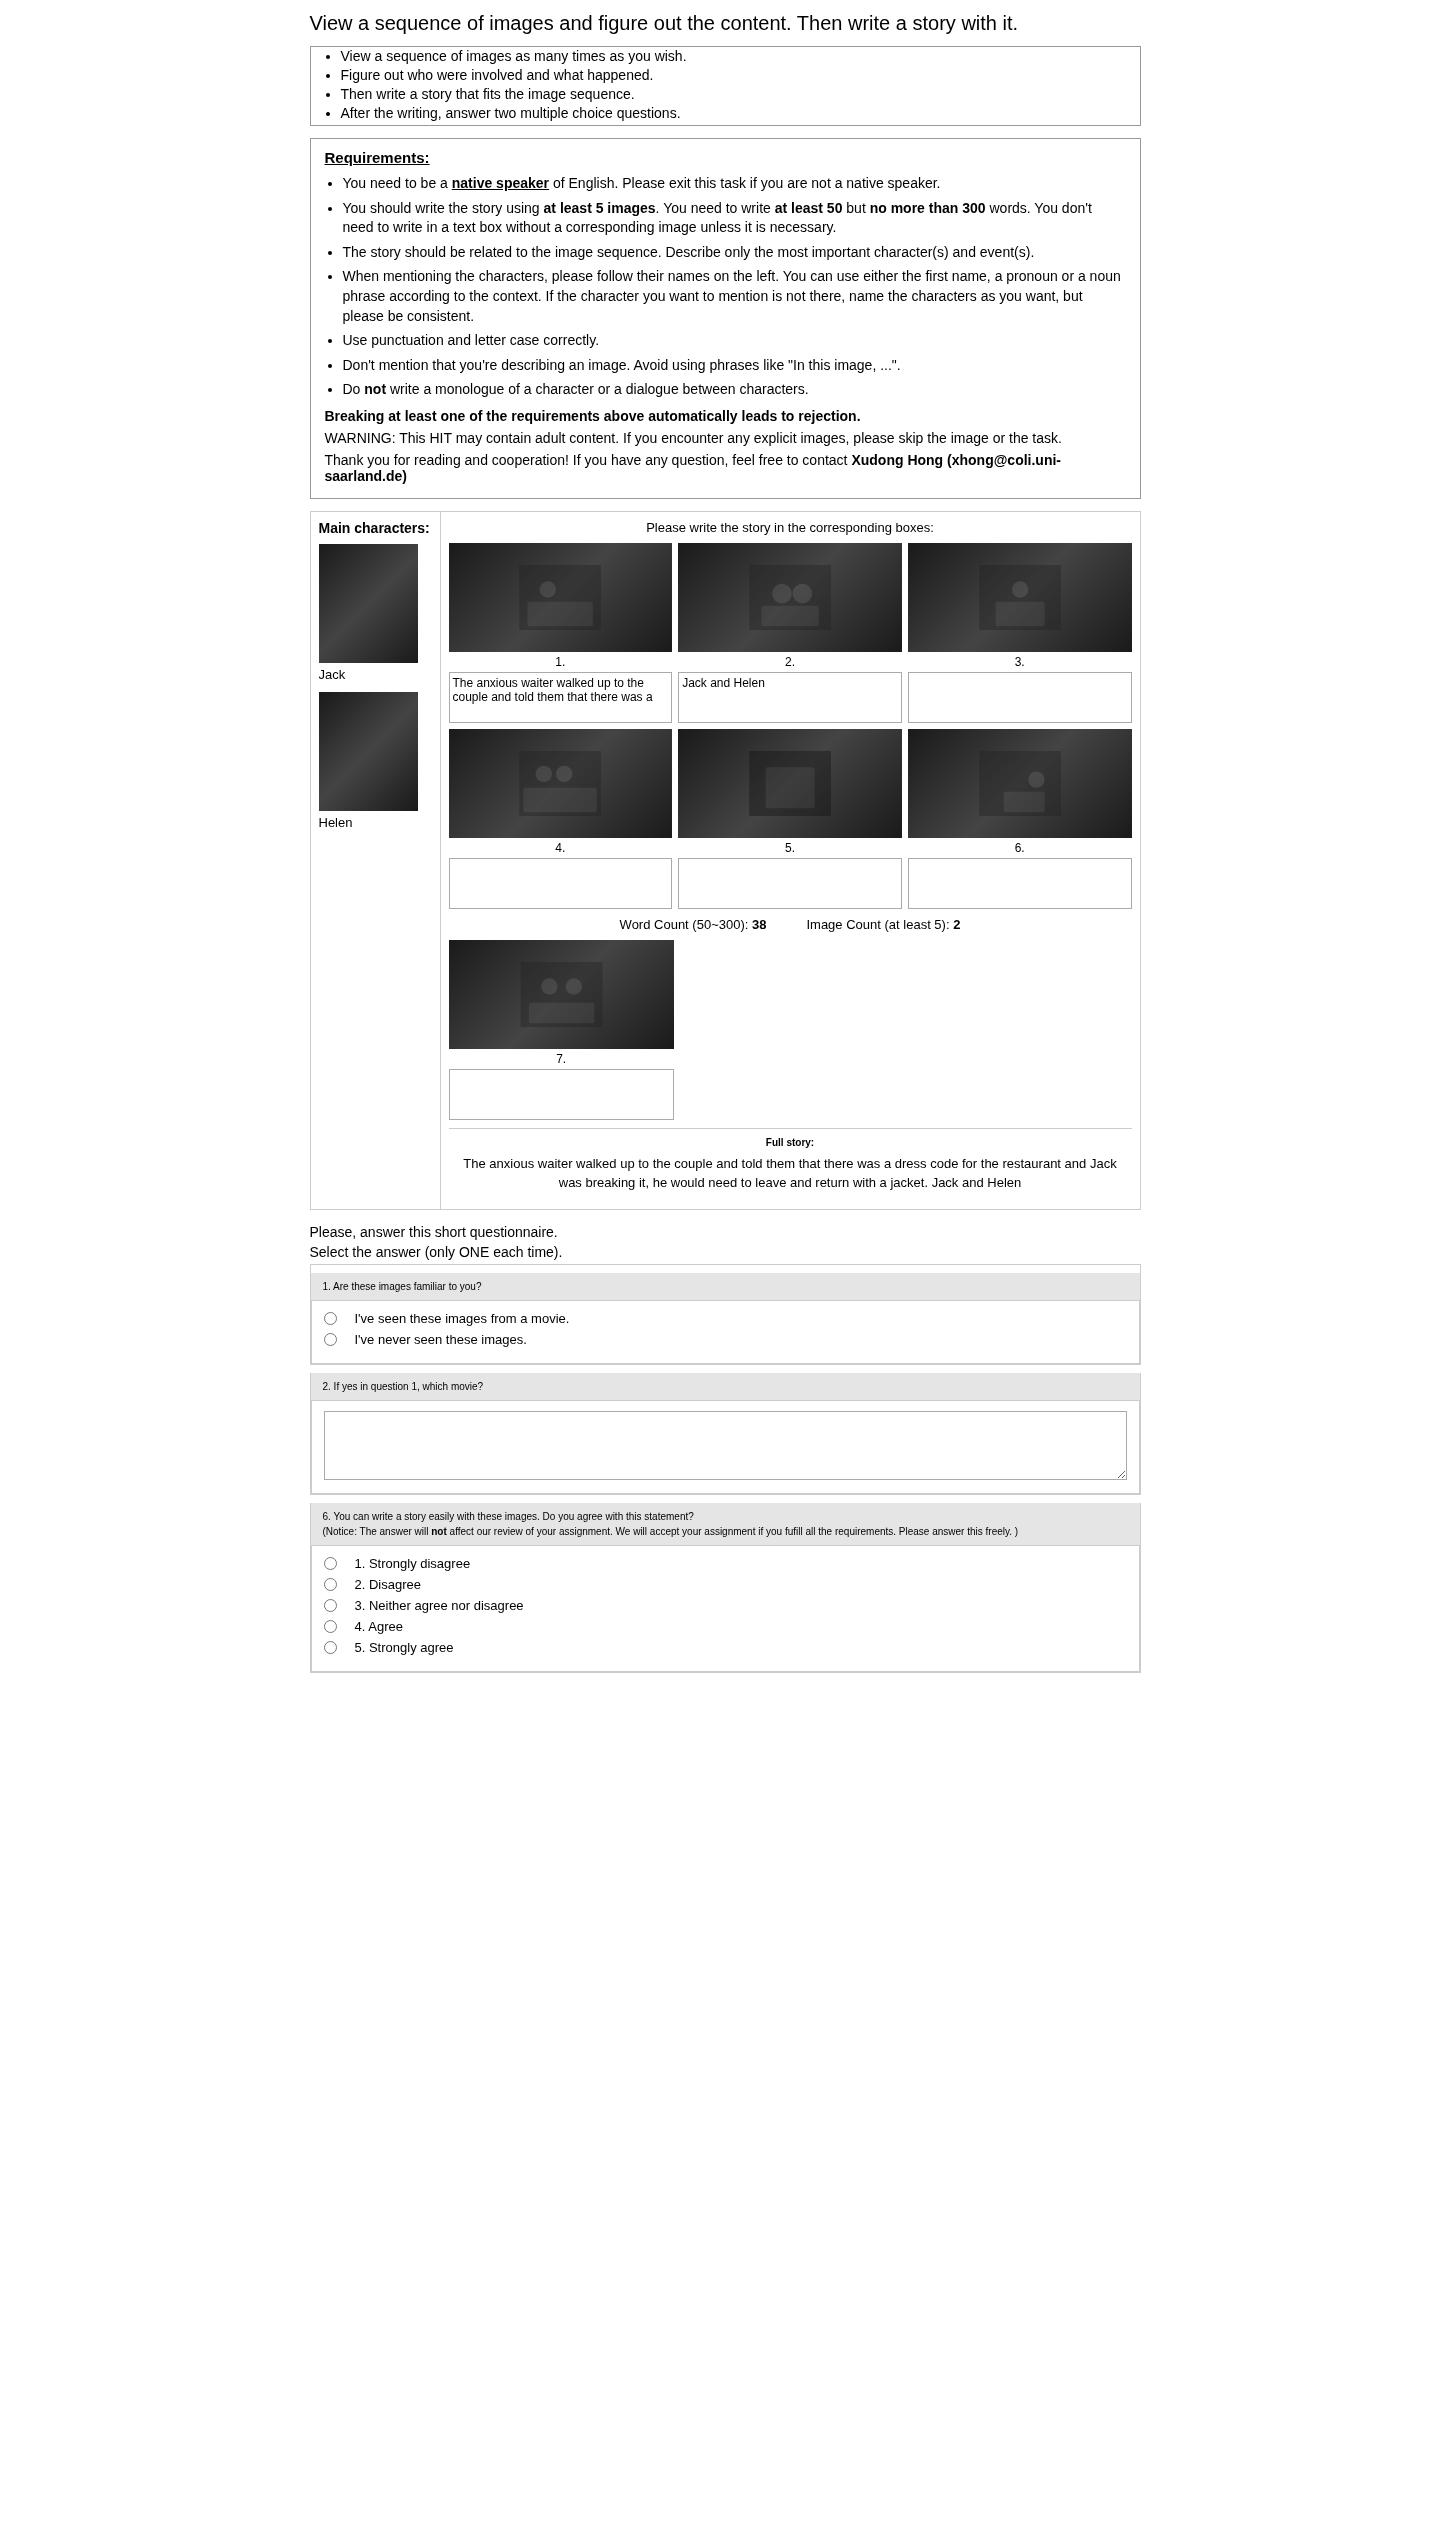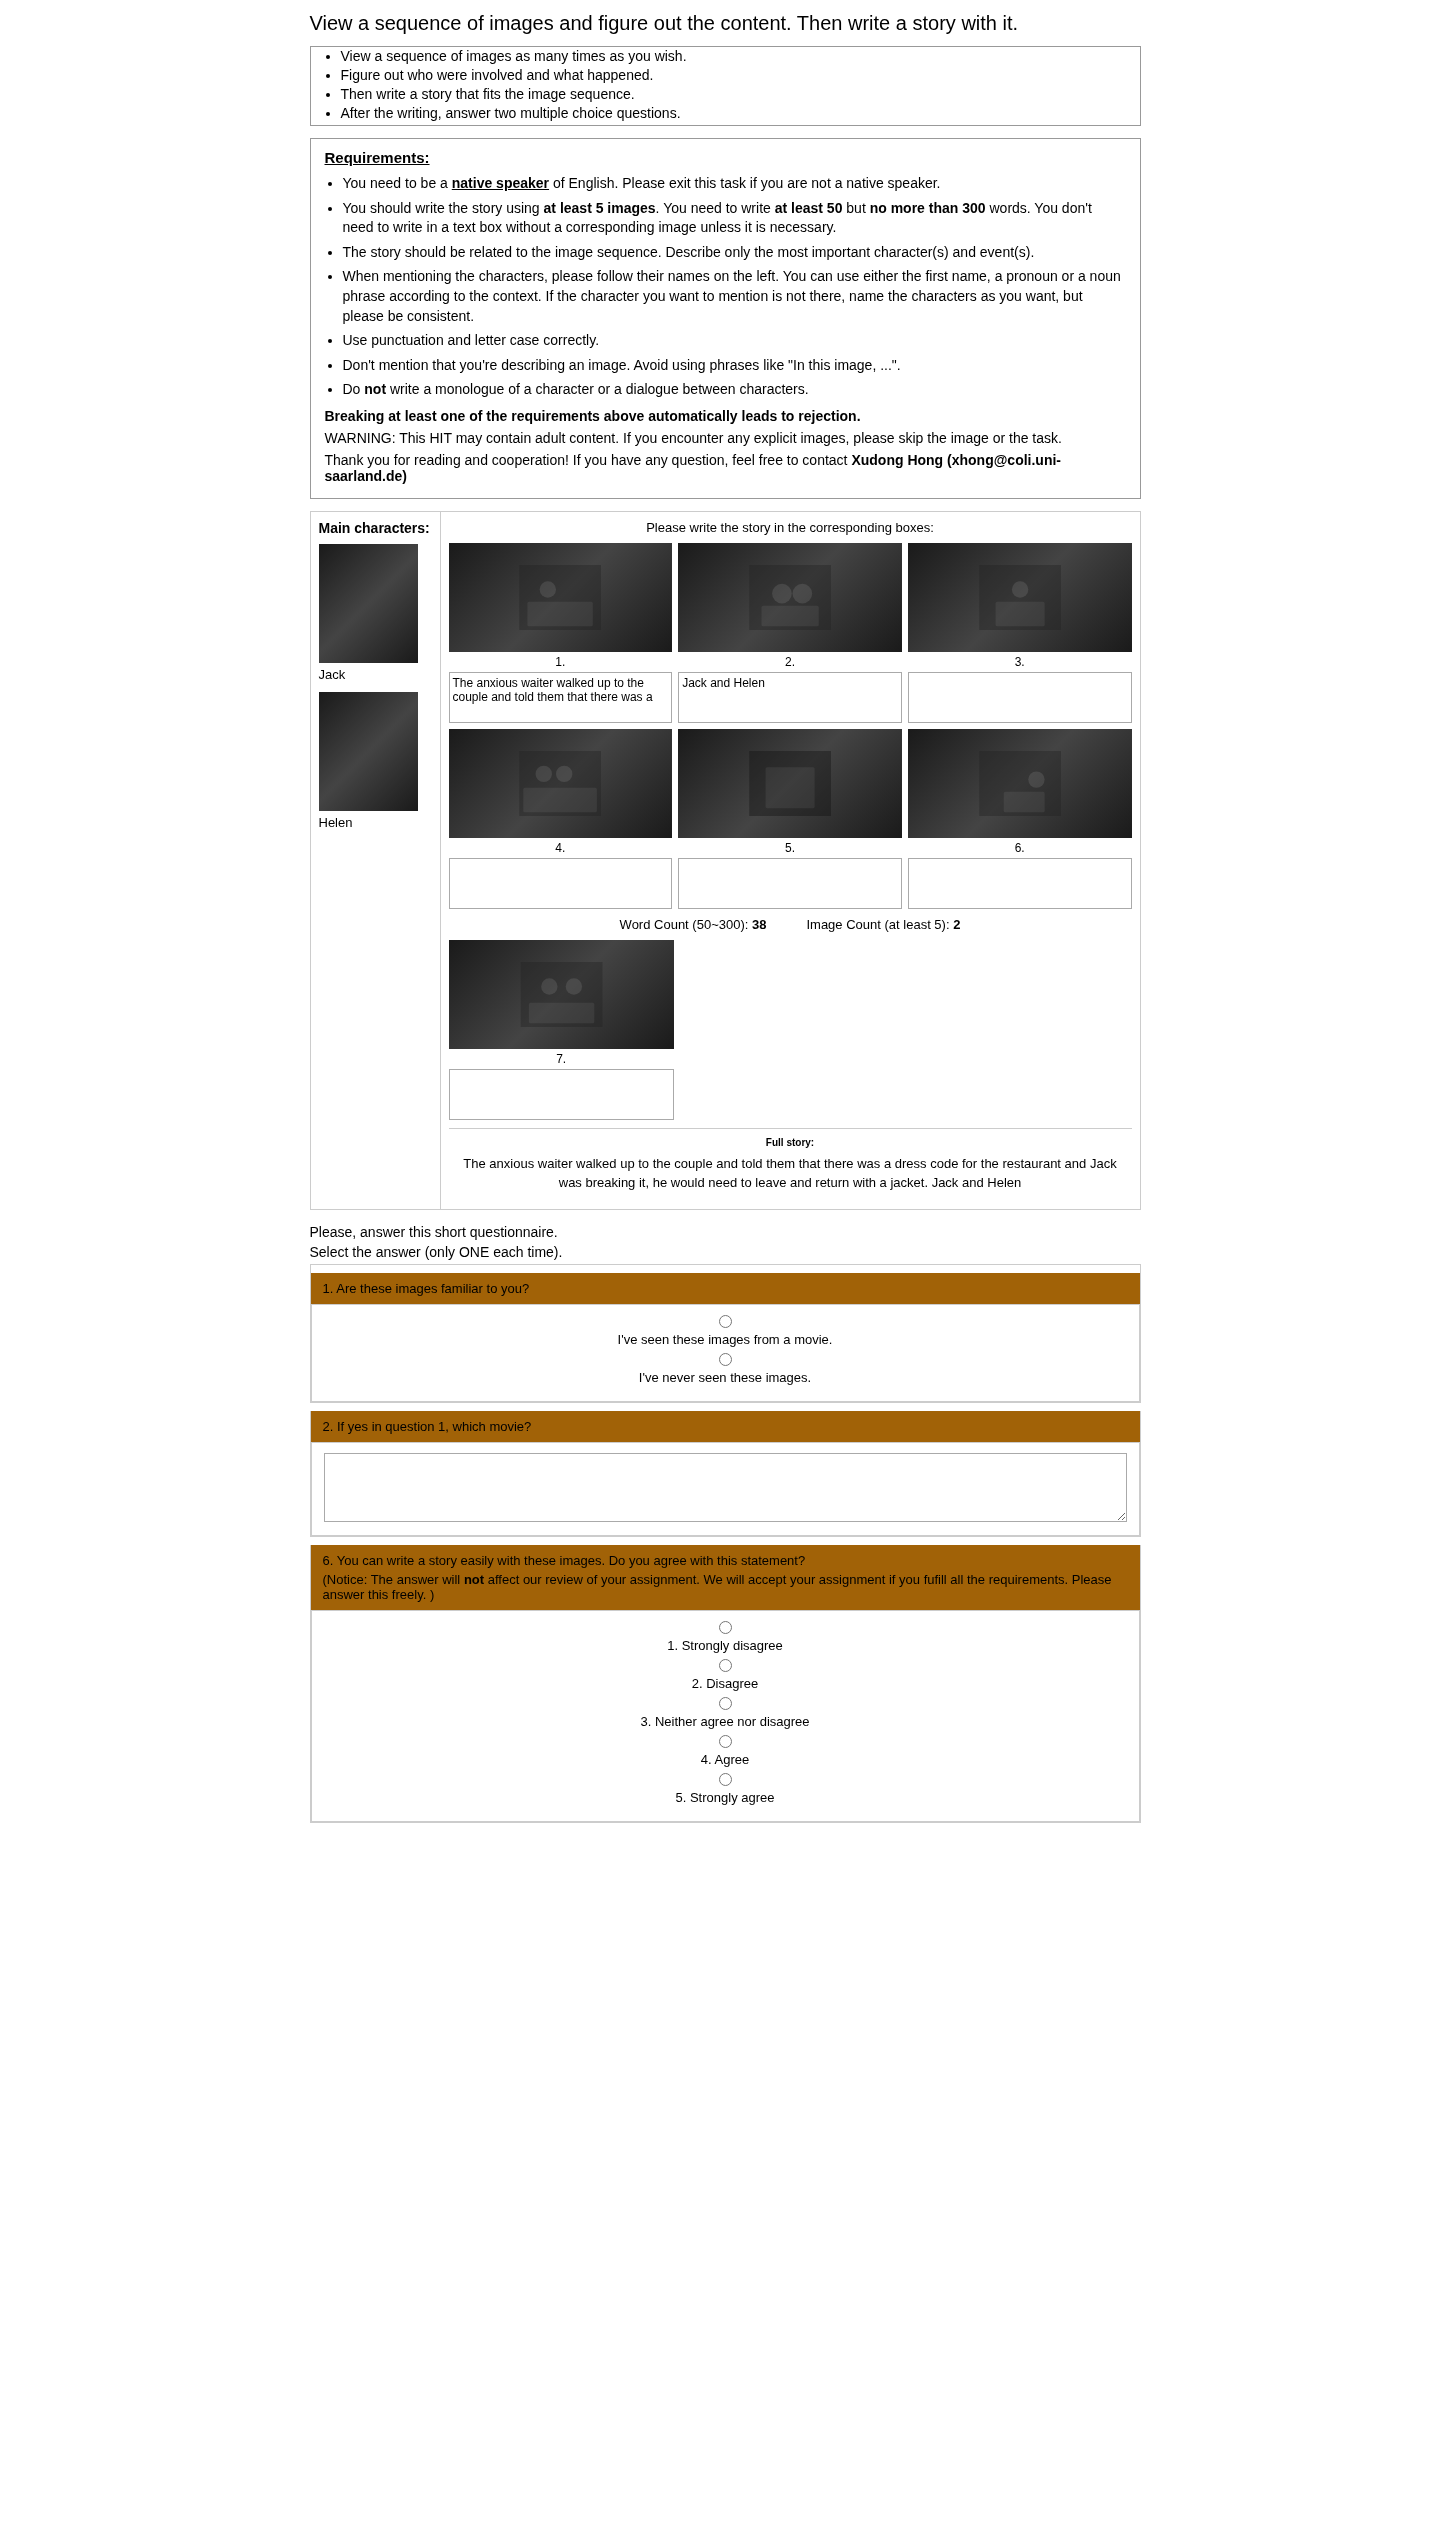--- a/index.html
+++ b/index.html
@@ -158,37 +158,36 @@
       text-align: center;
       line-height: 1.5;
     }
     .questionnaire-section {
       margin-bottom: 10px;
     }
     .questionnaire-section p {
       margin-bottom: 4px;
     }
     .question-box {
-      background: #a16207;
+      background: #e5e5e5;
       padding: 8px 12px;
       margin: 8px 0 0 0;
-      font-size: 13px;
+      font-size: 10px;
     }
     .answer-area {
       border: 1px solid #ccc;
       padding: 10px 12px;
       margin-bottom: 0;
     }
     .radio-option {
       display: flex;
       align-items: center;
-      gap: 4px;
+      gap: 18px;
       margin-bottom: 6px;
       font-size: 13px;
-      flex-direction: column;
     }
     .radio-option input[type="radio"] {
       cursor: pointer;
     }
     .question-textarea {
       width: 100%;
       height: 69px;
       border: 1px solid #aaa;
       resize: vertical;
       font-size: 13px;

